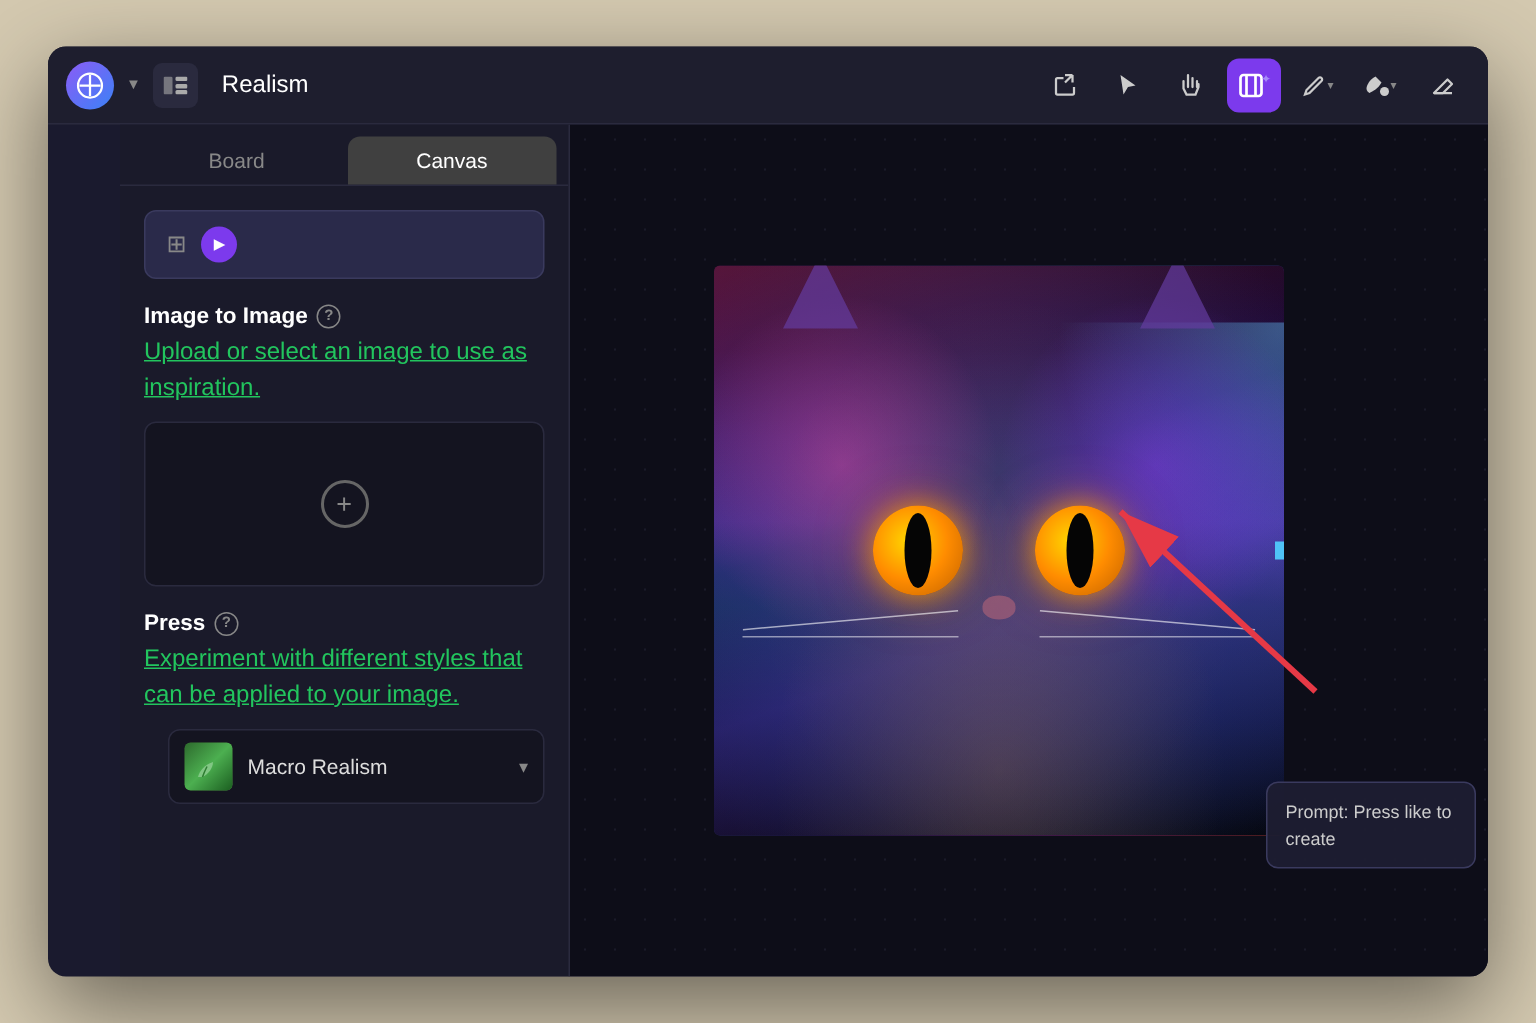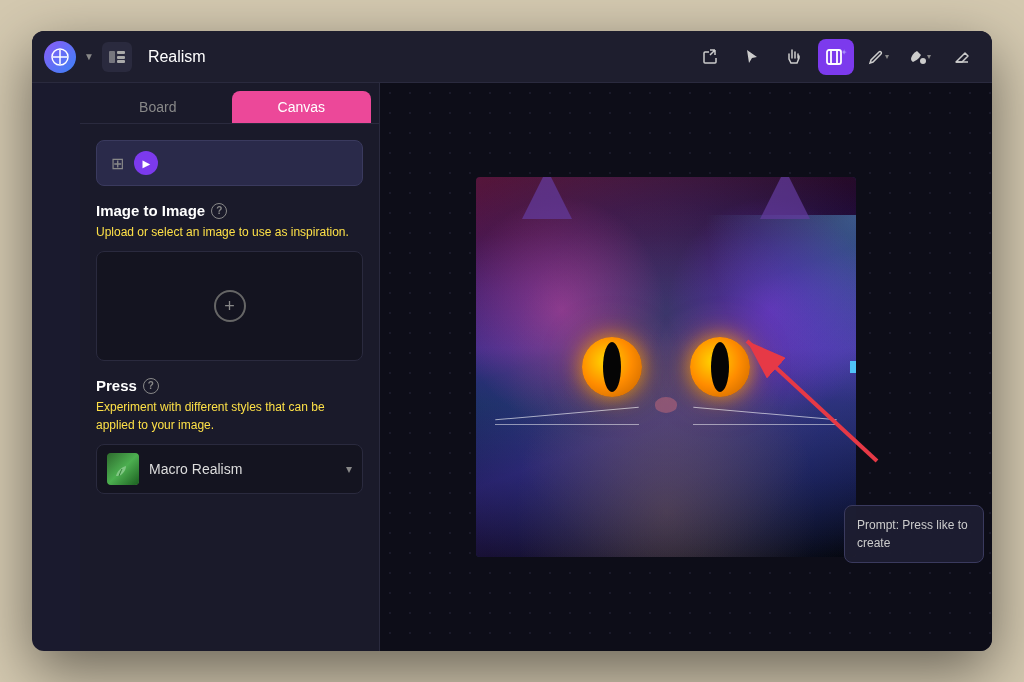--- a/index.html
+++ b/index.html
@@ -145,21 +145,21 @@
       background: transparent;
     }
 
     .sidebar-tab.inactive {
       color: #888;
       background: transparent;
     }
 
     .sidebar-tab.active {
       color: #ffffff;
-      background: #ec4899;
+      background: #404040;
     }
 
     .sidebar-content {
       padding: 16px;
       display: flex;
       flex-direction: column;
       gap: 16px;
     }
 
     
@@ -216,24 +216,25 @@
       border: 1px solid #888;
       display: flex;
       align-items: center;
       justify-content: center;
       color: #888;
       font-size: 10px;
       cursor: pointer;
     }
 
     .section-desc {
-      font-size: 12px;
-      color: #fde047;
+      font-size: 16px;
+      color: #22c55e;
       line-height: 1.5;
       margin-top: 4px;
+      text-decoration: underline;
     }
 
     .upload-area {
       width: 100%;
       height: 110px;
       border-radius: 8px;
       background: #141420;
       border: 1px solid #2a2a3e;
       display: flex;
       align-items: center;
@@ -392,21 +393,21 @@
       bottom: 30%;
       left: 55%;
       width: 200px;
       height: 160px;
       pointer-events: none;
     }
 
     
     .prompt-tooltip {
       position: absolute;
-      bottom: 88px;
+      bottom: 72px;
       right: 8px;
       background: rgba(30, 30, 50, 0.95);
       border: 1px solid #3a3a5e;
       border-radius: 8px;
       padding: 10px 12px;
       font-size: 12px;
       color: #ccc;
       max-width: 140px;
       line-height: 1.5;
     }
@@ -510,21 +511,21 @@
             <div class="plus-circle">+</div>
           </div>
         </div>
 
         <div>
           <div class="section-title">
             <span>Press</span>
             <div class="info-icon">?</div>
           </div>
           <p class="section-desc">Experiment with different styles that can be applied to your image.</p>
-          <div class="filter-dropdown" style="margin-top:10px;">
+          <div class="filter-dropdown" style="margin-top:10px;margin-left:16px;">
             <div class="filter-thumbnail">
 
               <div style="width:100%;height:100%;background:linear-gradient(135deg,#2d6a2d,#4caf50,#1b5e20);border-radius:4px;display:flex;align-items:center;justify-content:center;">
                 <svg width="20" height="20" viewBox="0 0 20 20" fill="none">
                   <path d="M3 17c1-4 4-8 10-10C13 11 10 15 6 17H3z" fill="#81c784"></path>
                   <path d="M6 17c1-3 2-5 3-7" stroke="#2e7d32" stroke-width="1"></path>
                 </svg>
               </div>
             </div>
             <span class="filter-name">Macro Realism</span>

